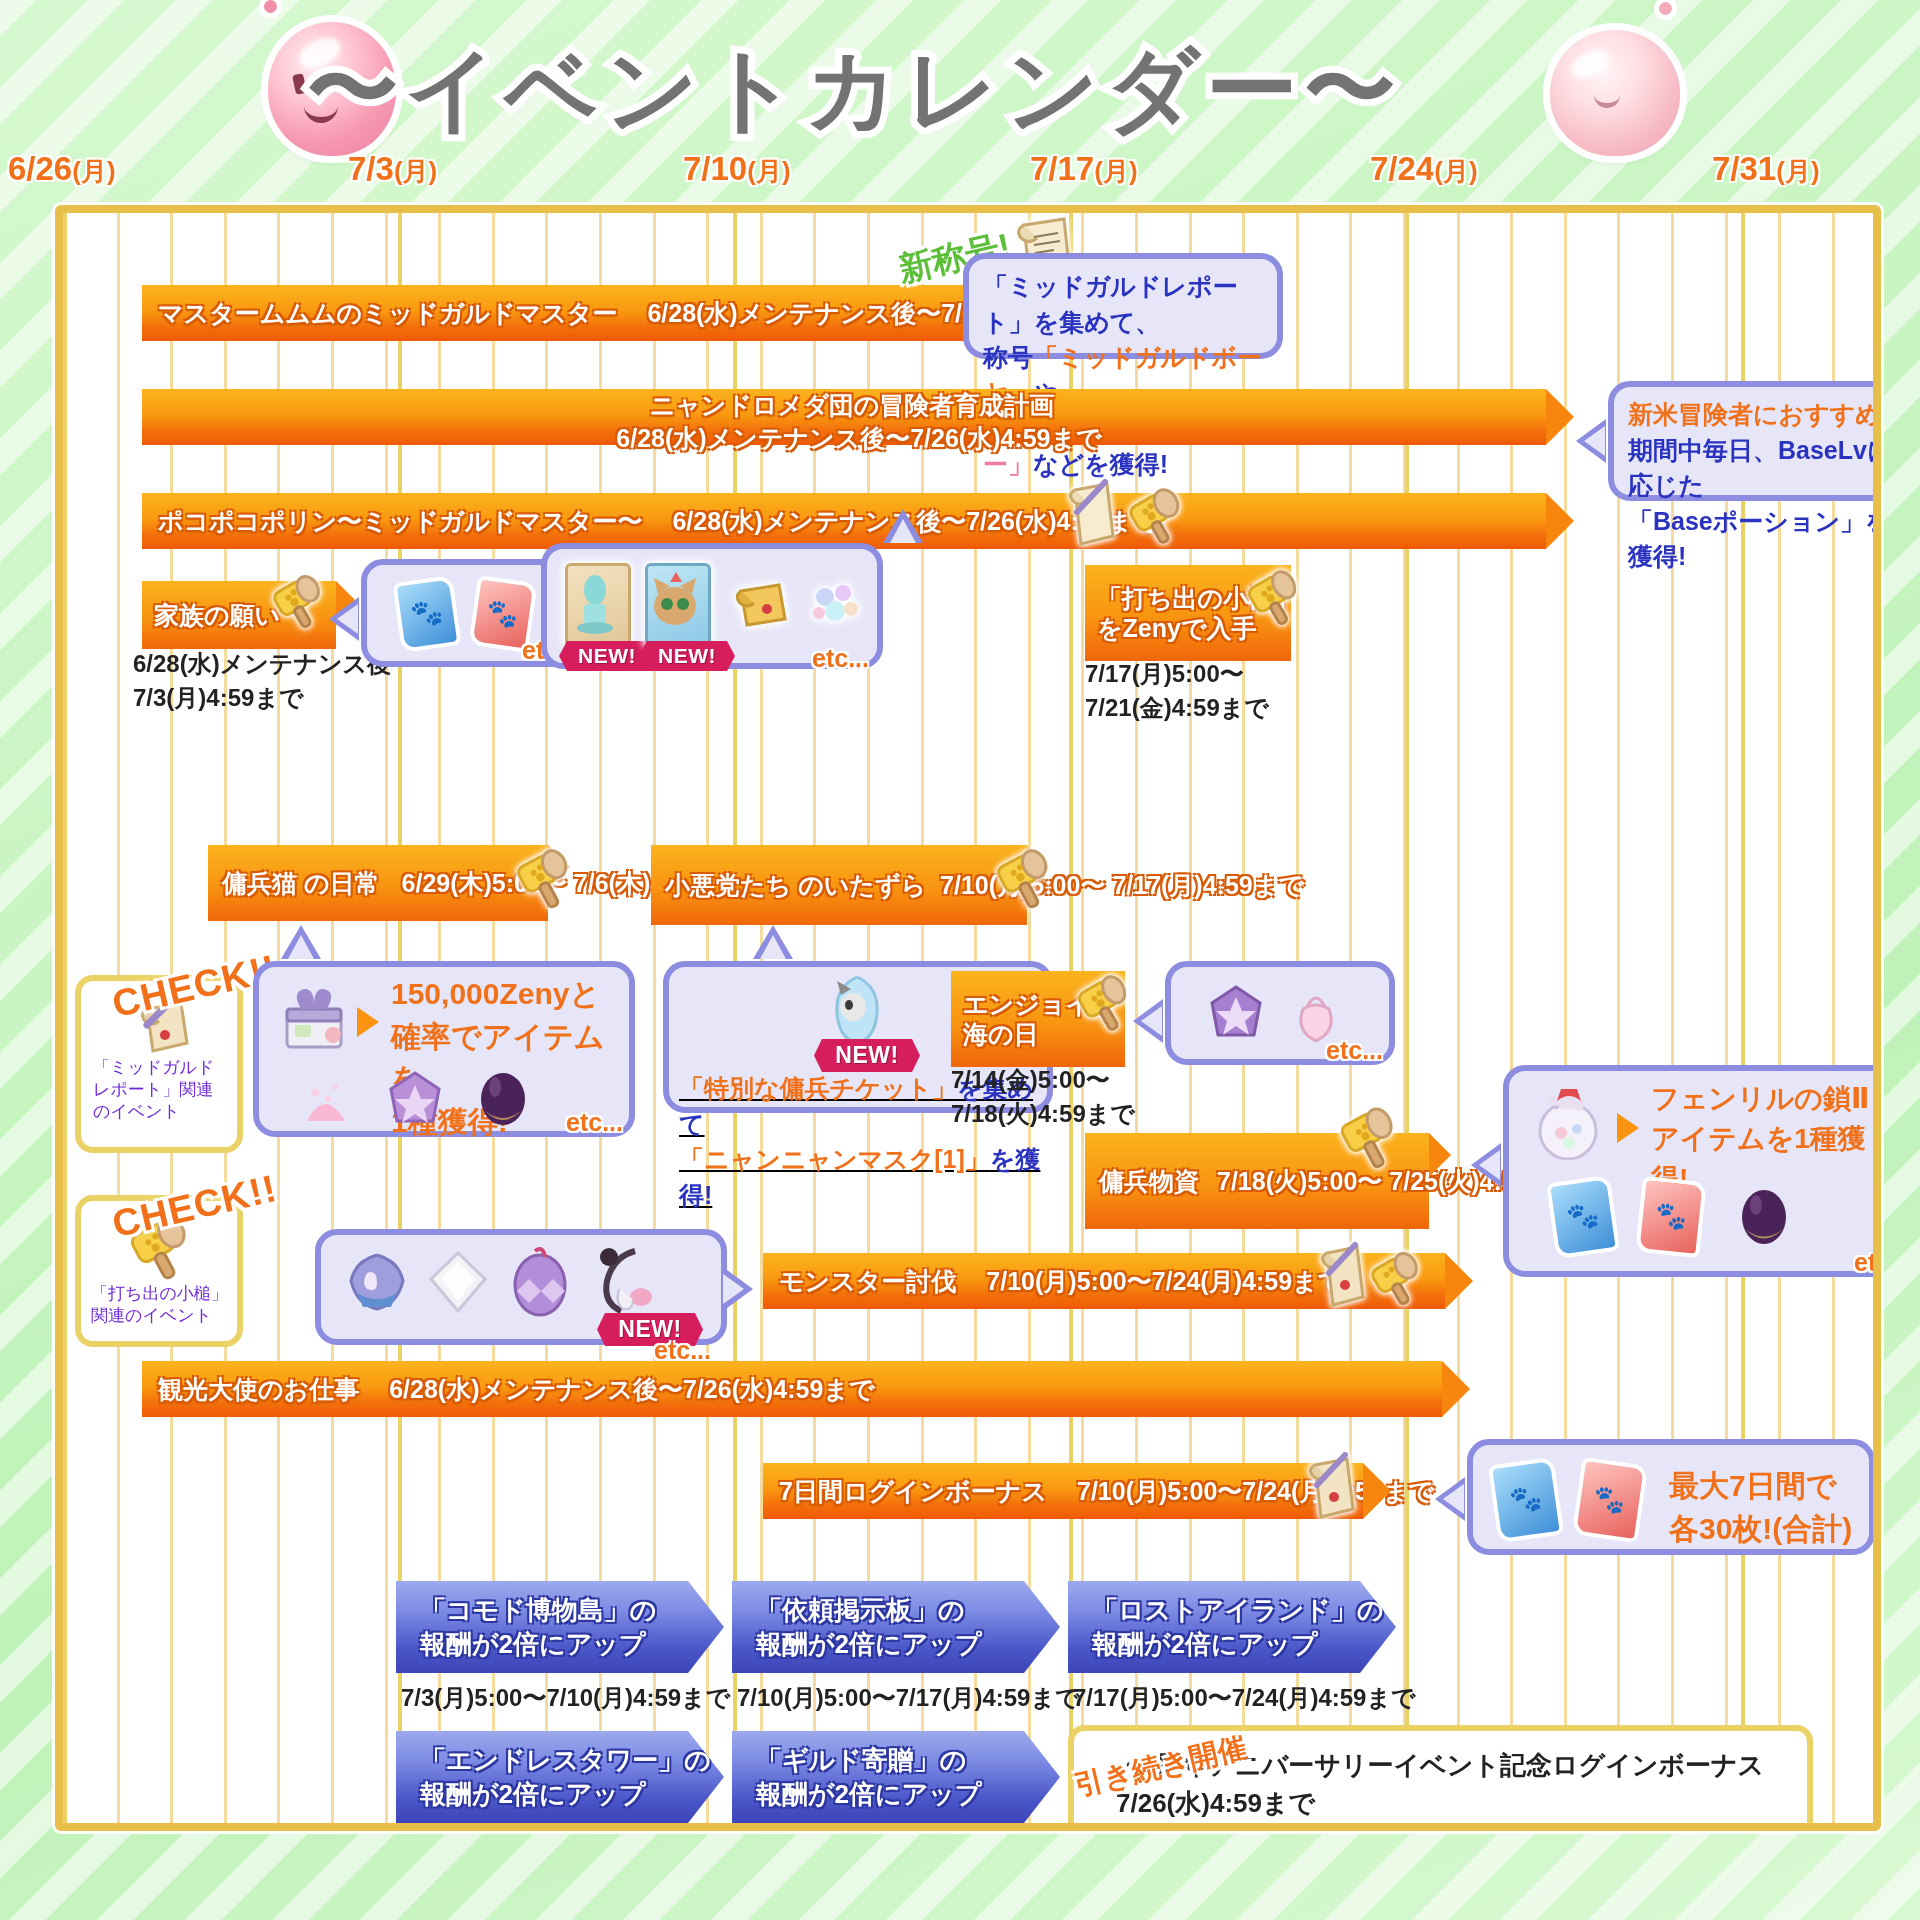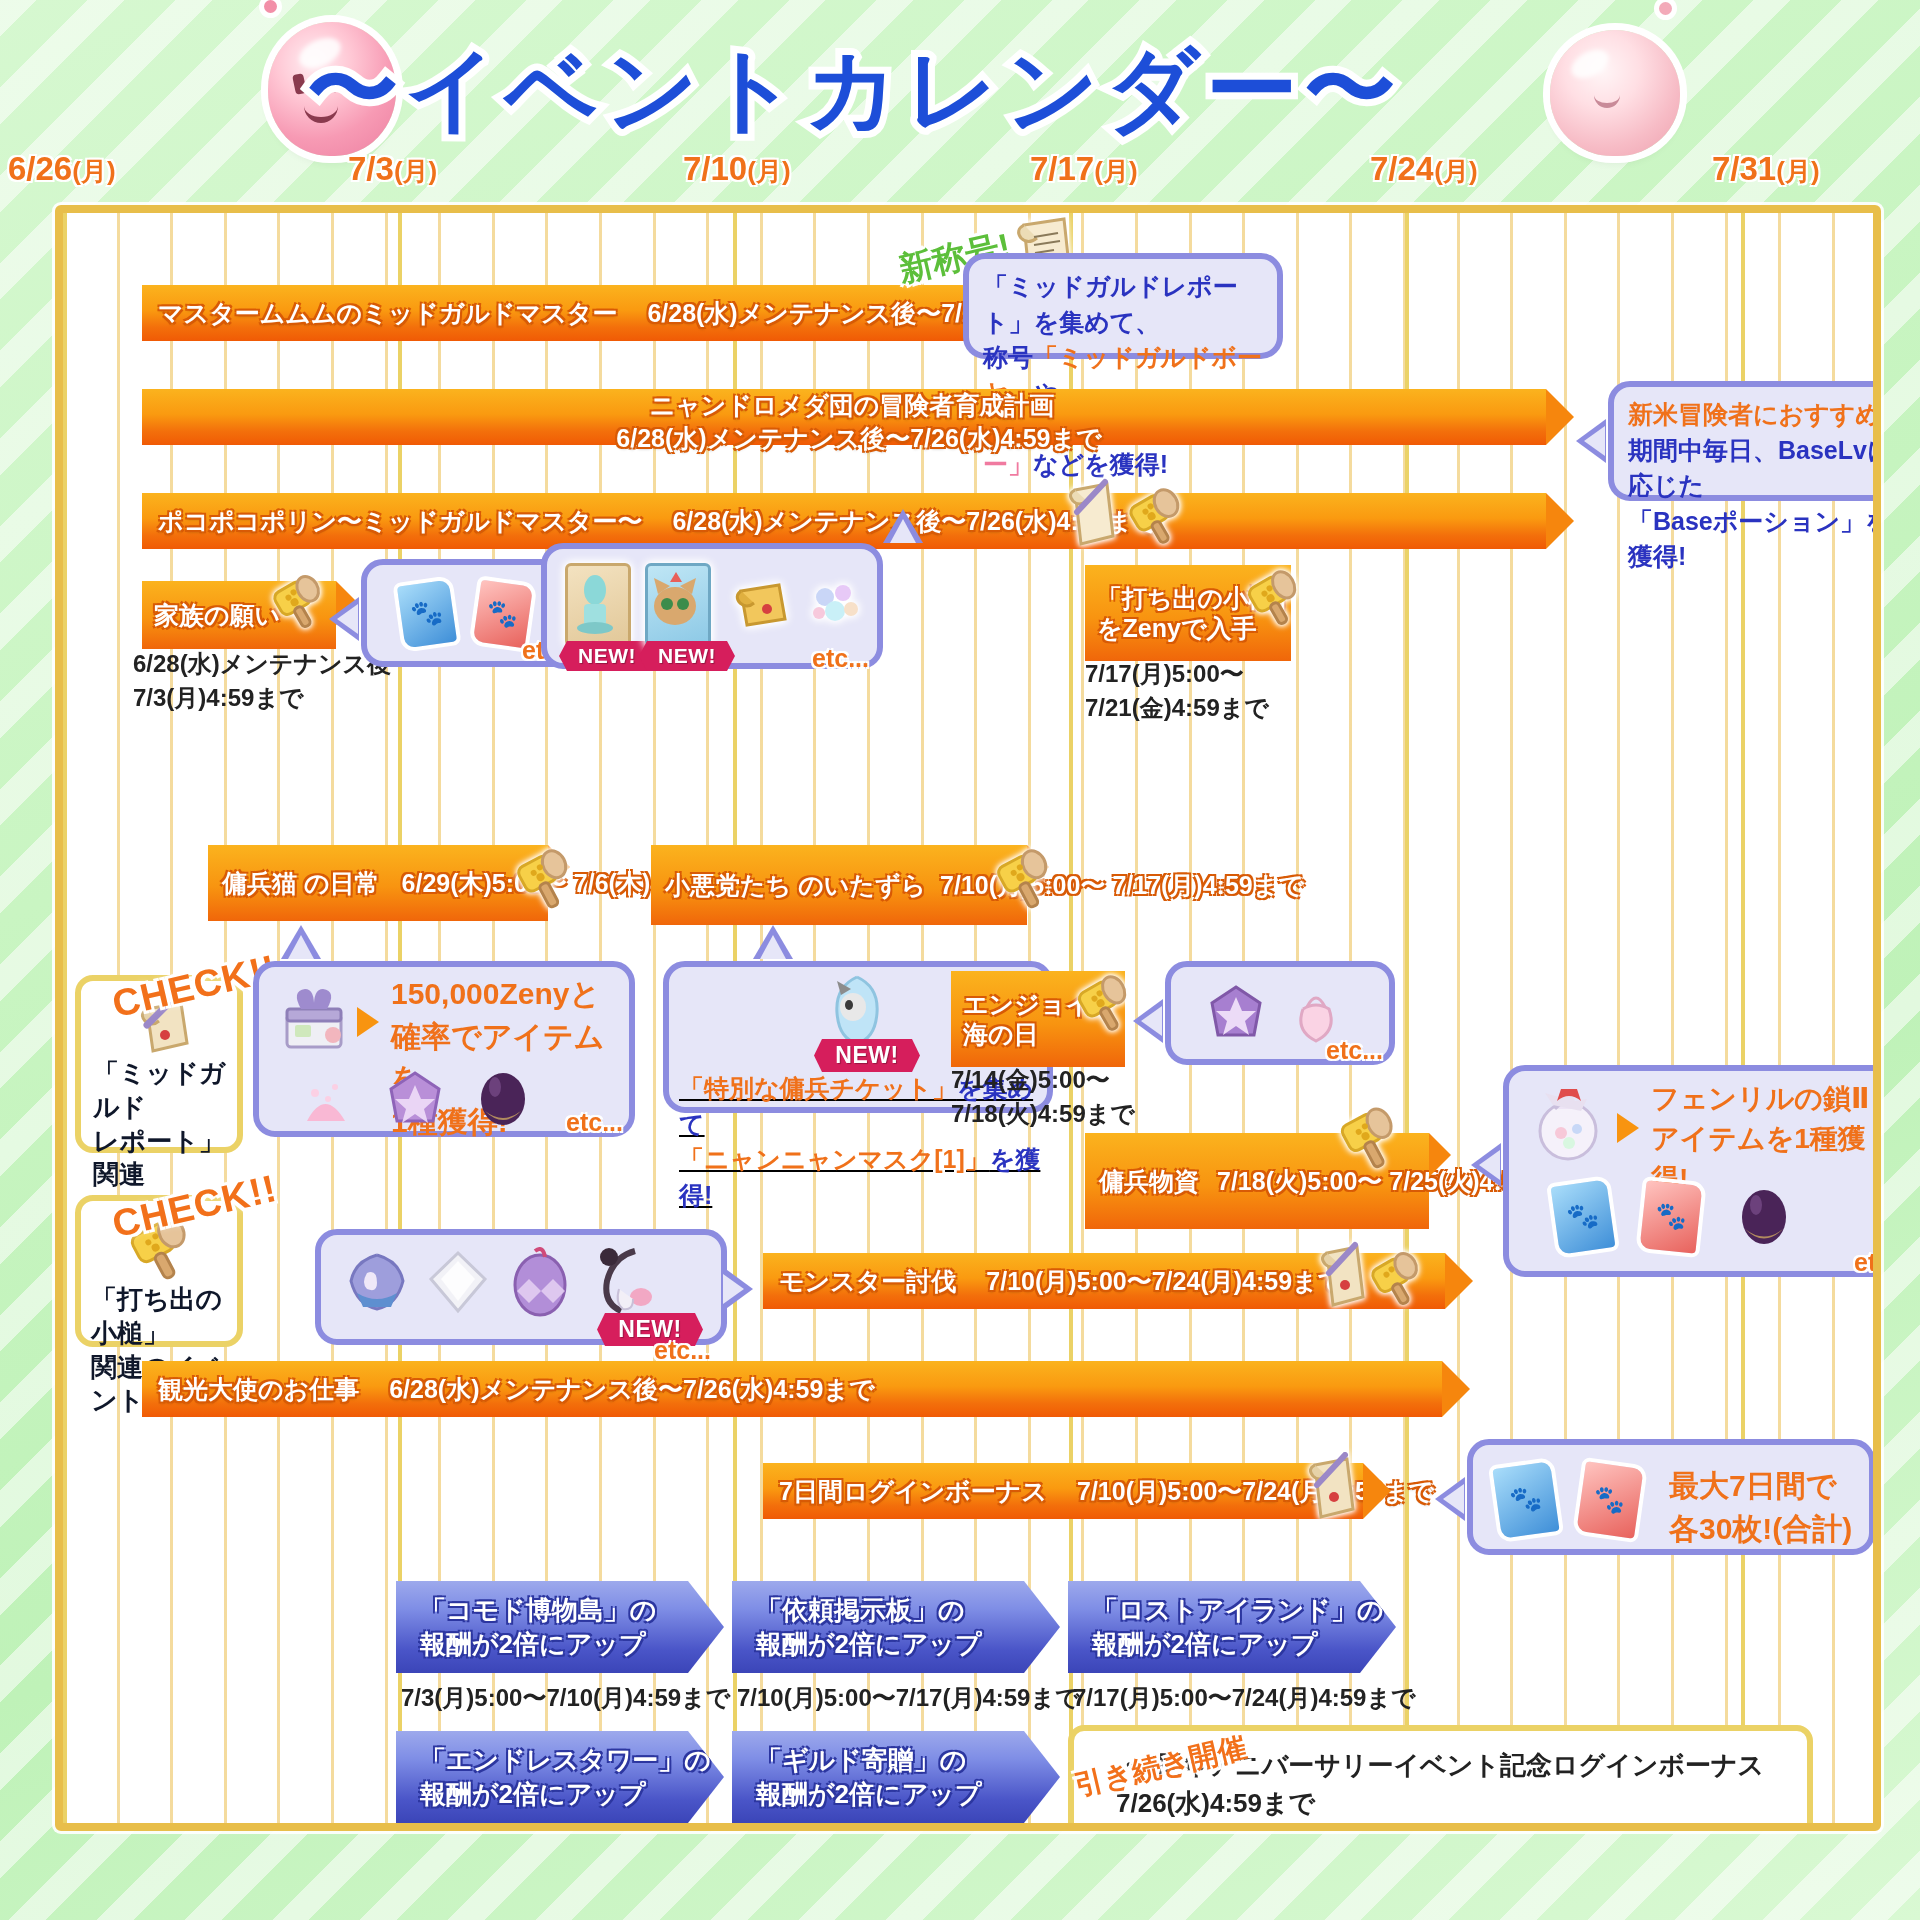--- a/index.html
+++ b/index.html
@@ -12,21 +12,21 @@
         rgba(255,255,255,0.0) 26px, rgba(255,255,255,0.0) 62px),
       linear-gradient(160deg,#d6f8d0 0%,#c9f5c2 35%,#bff2b8 65%,#d9f9d3 100%);
     position:relative;
   }
 
   
   .header{position:absolute;left:0;top:0;width:1920px;height:160px;}
   .title{
     position:absolute;left:0;top:28px;width:1708px;text-align:center;
     font-size:92px;font-weight:bold;letter-spacing:6px;
-    color:#1d4ed8;
+    color:#737373;
     -webkit-text-stroke:14px #ffffff;
     paint-order:stroke fill;
     font-family:"DejaVu Sans","Liberation Sans",sans-serif;
   }
   .poring{position:absolute;border-radius:50% 50% 48% 48%;}
   .poring.left{
     left:268px;top:22px;width:128px;height:134px;
     background:radial-gradient(circle at 36% 30%,#ffeef2 0%,#ffc8d5 30%,#f79ab4 62%,#ec7fa0 100%);
     box-shadow:0 0 0 7px #ffffff, 0 6px 10px rgba(0,0,0,.08);
   }
@@ -134,21 +134,21 @@
     text-shadow:1px 1px 1px rgba(0,0,0,.3);}
   .newbadge.notch{clip-path:polygon(8px 0,calc(100% - 8px) 0,100% 50%,calc(100% - 8px) 100%,8px 100%,0 50%);}
 
   
   .check-card{position:absolute;background:#fff;border:6px solid #EBD266;border-radius:18px;
     box-sizing:border-box;}
   .check-lab{position:absolute;font-size:38px;font-weight:bold;color:#F2701A;
     transform:rotate(-13deg);
     text-shadow:-3px -3px 0 #fff,3px -3px 0 #fff,-3px 3px 0 #fff,3px 3px 0 #fff,0 0 8px #fff;
     letter-spacing:1px;}
-  .check-txt{position:absolute;font-size:26px;font-weight:700;color:#0f172a;line-height:1.3;}
+  .check-txt{position:absolute;font-size:17px;font-weight:400;color:#6d28d9;line-height:1.3;}
 
   
   .parrow{position:absolute;height:92px;
     background:linear-gradient(to bottom,#9da9ec 0%,#7f8ee6 30%,#4a55c8 75%,#3b45b8 100%);
     clip-path:polygon(0 0,calc(100% - 36px) 0,100% 50%,calc(100% - 36px) 100%,0 100%);
     display:flex;flex-direction:column;justify-content:center;
     color:#fff;font-weight:bold;font-size:26px;line-height:1.32;padding-left:24px;box-sizing:border-box;}
   .parrow span{text-shadow:-2px -2px 0 #2c36a0,2px -2px 0 #2c36a0,-2px 2px 0 #2c36a0,2px 2px 0 #2c36a0;}
 
   

